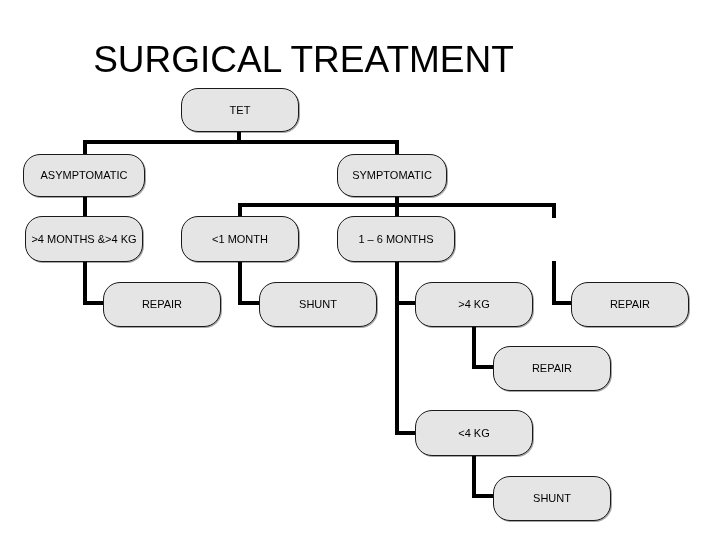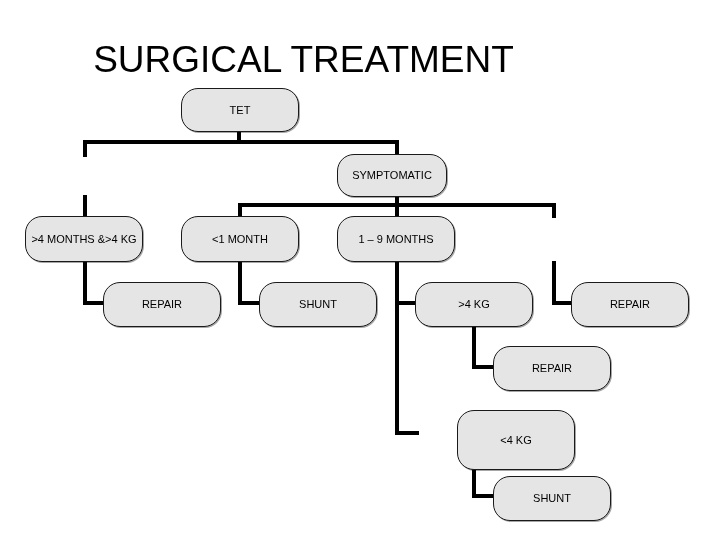--- a/index.html
+++ b/index.html
@@ -89,36 +89,39 @@
   <div class="conn" style="left:472px; top:325px; width:4px; height:44px;"></div>
   <div class="conn" style="left:472px; top:365px; width:25px; height:4px;"></div>
 
   <div class="conn" style="left:472px; top:454px; width:4px; height:44px;"></div>
   <div class="conn" style="left:472px; top:494px; width:25px; height:4px;"></div>
 
   <div class="node" style="left:181px; top:88px; width:118px; height:44px;">
     <span>TET</span>
   </div>
 
+  <div class="node" style="left:23px; top:154px; width:122px; height:43px;">
+    <span>ASYMPTOMATIC</span>
+  </div>
 
   <div class="node" style="left:337px; top:154px; width:110px; height:43px;">
     <span>SYMPTOMATIC</span>
   </div>
 
   <div class="node" style="left:25px; top:216px; width:118px; height:46px; flex-direction:row;">
     <span>&gt;4 MONTHS &amp;</span>
     <span>&gt;4 KG</span>
   </div>
 
   <div class="node" style="left:181px; top:216px; width:118px; height:46px;">
     <span>&lt;1 MONTH</span>
   </div>
 
   <div class="node" style="left:337px; top:216px; width:118px; height:46px;">
-    <span>1 – 9 MONTHS</span>
+    <span>1 – 6 MONTHS</span>
   </div>
 
 
   <div class="node" style="left:103px; top:282px; width:118px; height:45px;">
     <span>REPAIR</span>
   </div>
 
   <div class="node" style="left:259px; top:282px; width:118px; height:45px;">
     <span>SHUNT</span>
   </div>
@@ -128,21 +131,21 @@
   </div>
 
   <div class="node" style="left:571px; top:282px; width:118px; height:45px;">
     <span>REPAIR</span>
   </div>
 
   <div class="node" style="left:493px; top:346px; width:118px; height:45px;">
     <span>REPAIR</span>
   </div>
 
-  <div class="node" style="left:415px; top:410px; width:118px; height:60px;margin-left:42px;">
+  <div class="node" style="left:415px; top:410px; width:118px; height:46px;">
     <span>&lt;4 KG</span>
   </div>
 
   <div class="node" style="left:493px; top:476px; width:118px; height:45px;">
     <span>SHUNT</span>
   </div>
 
 </div>
 
 </body></html>

